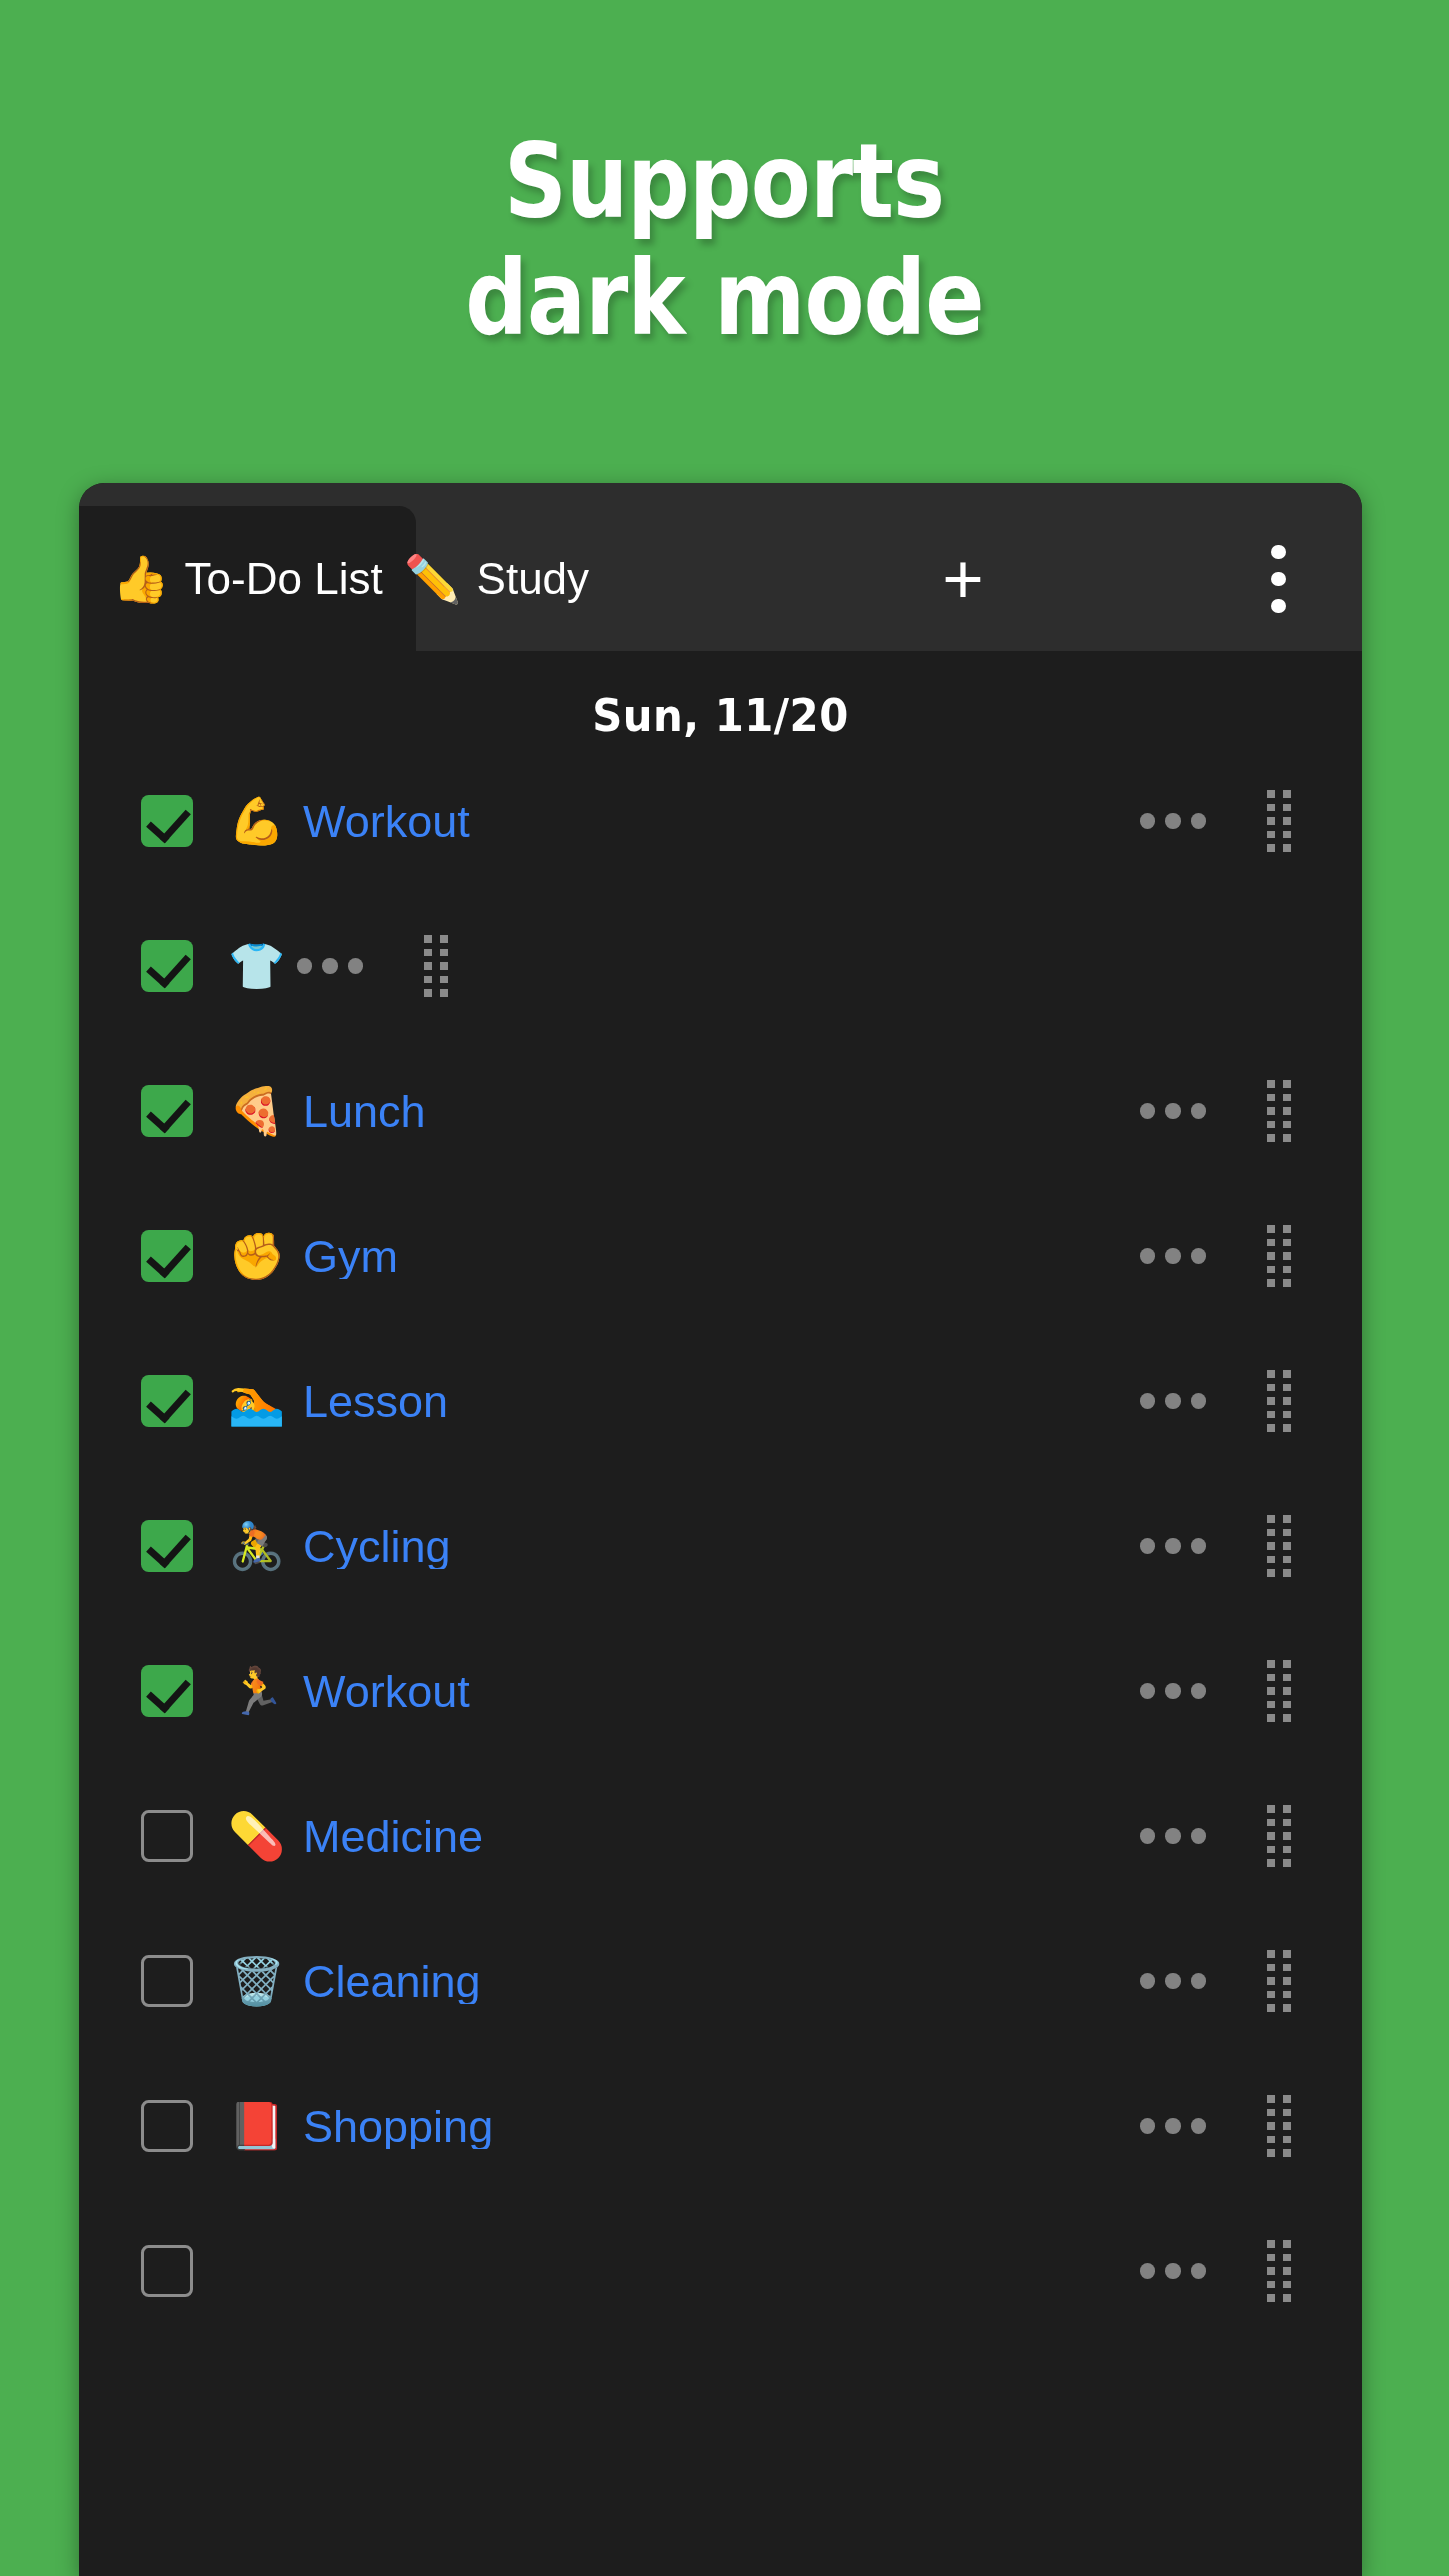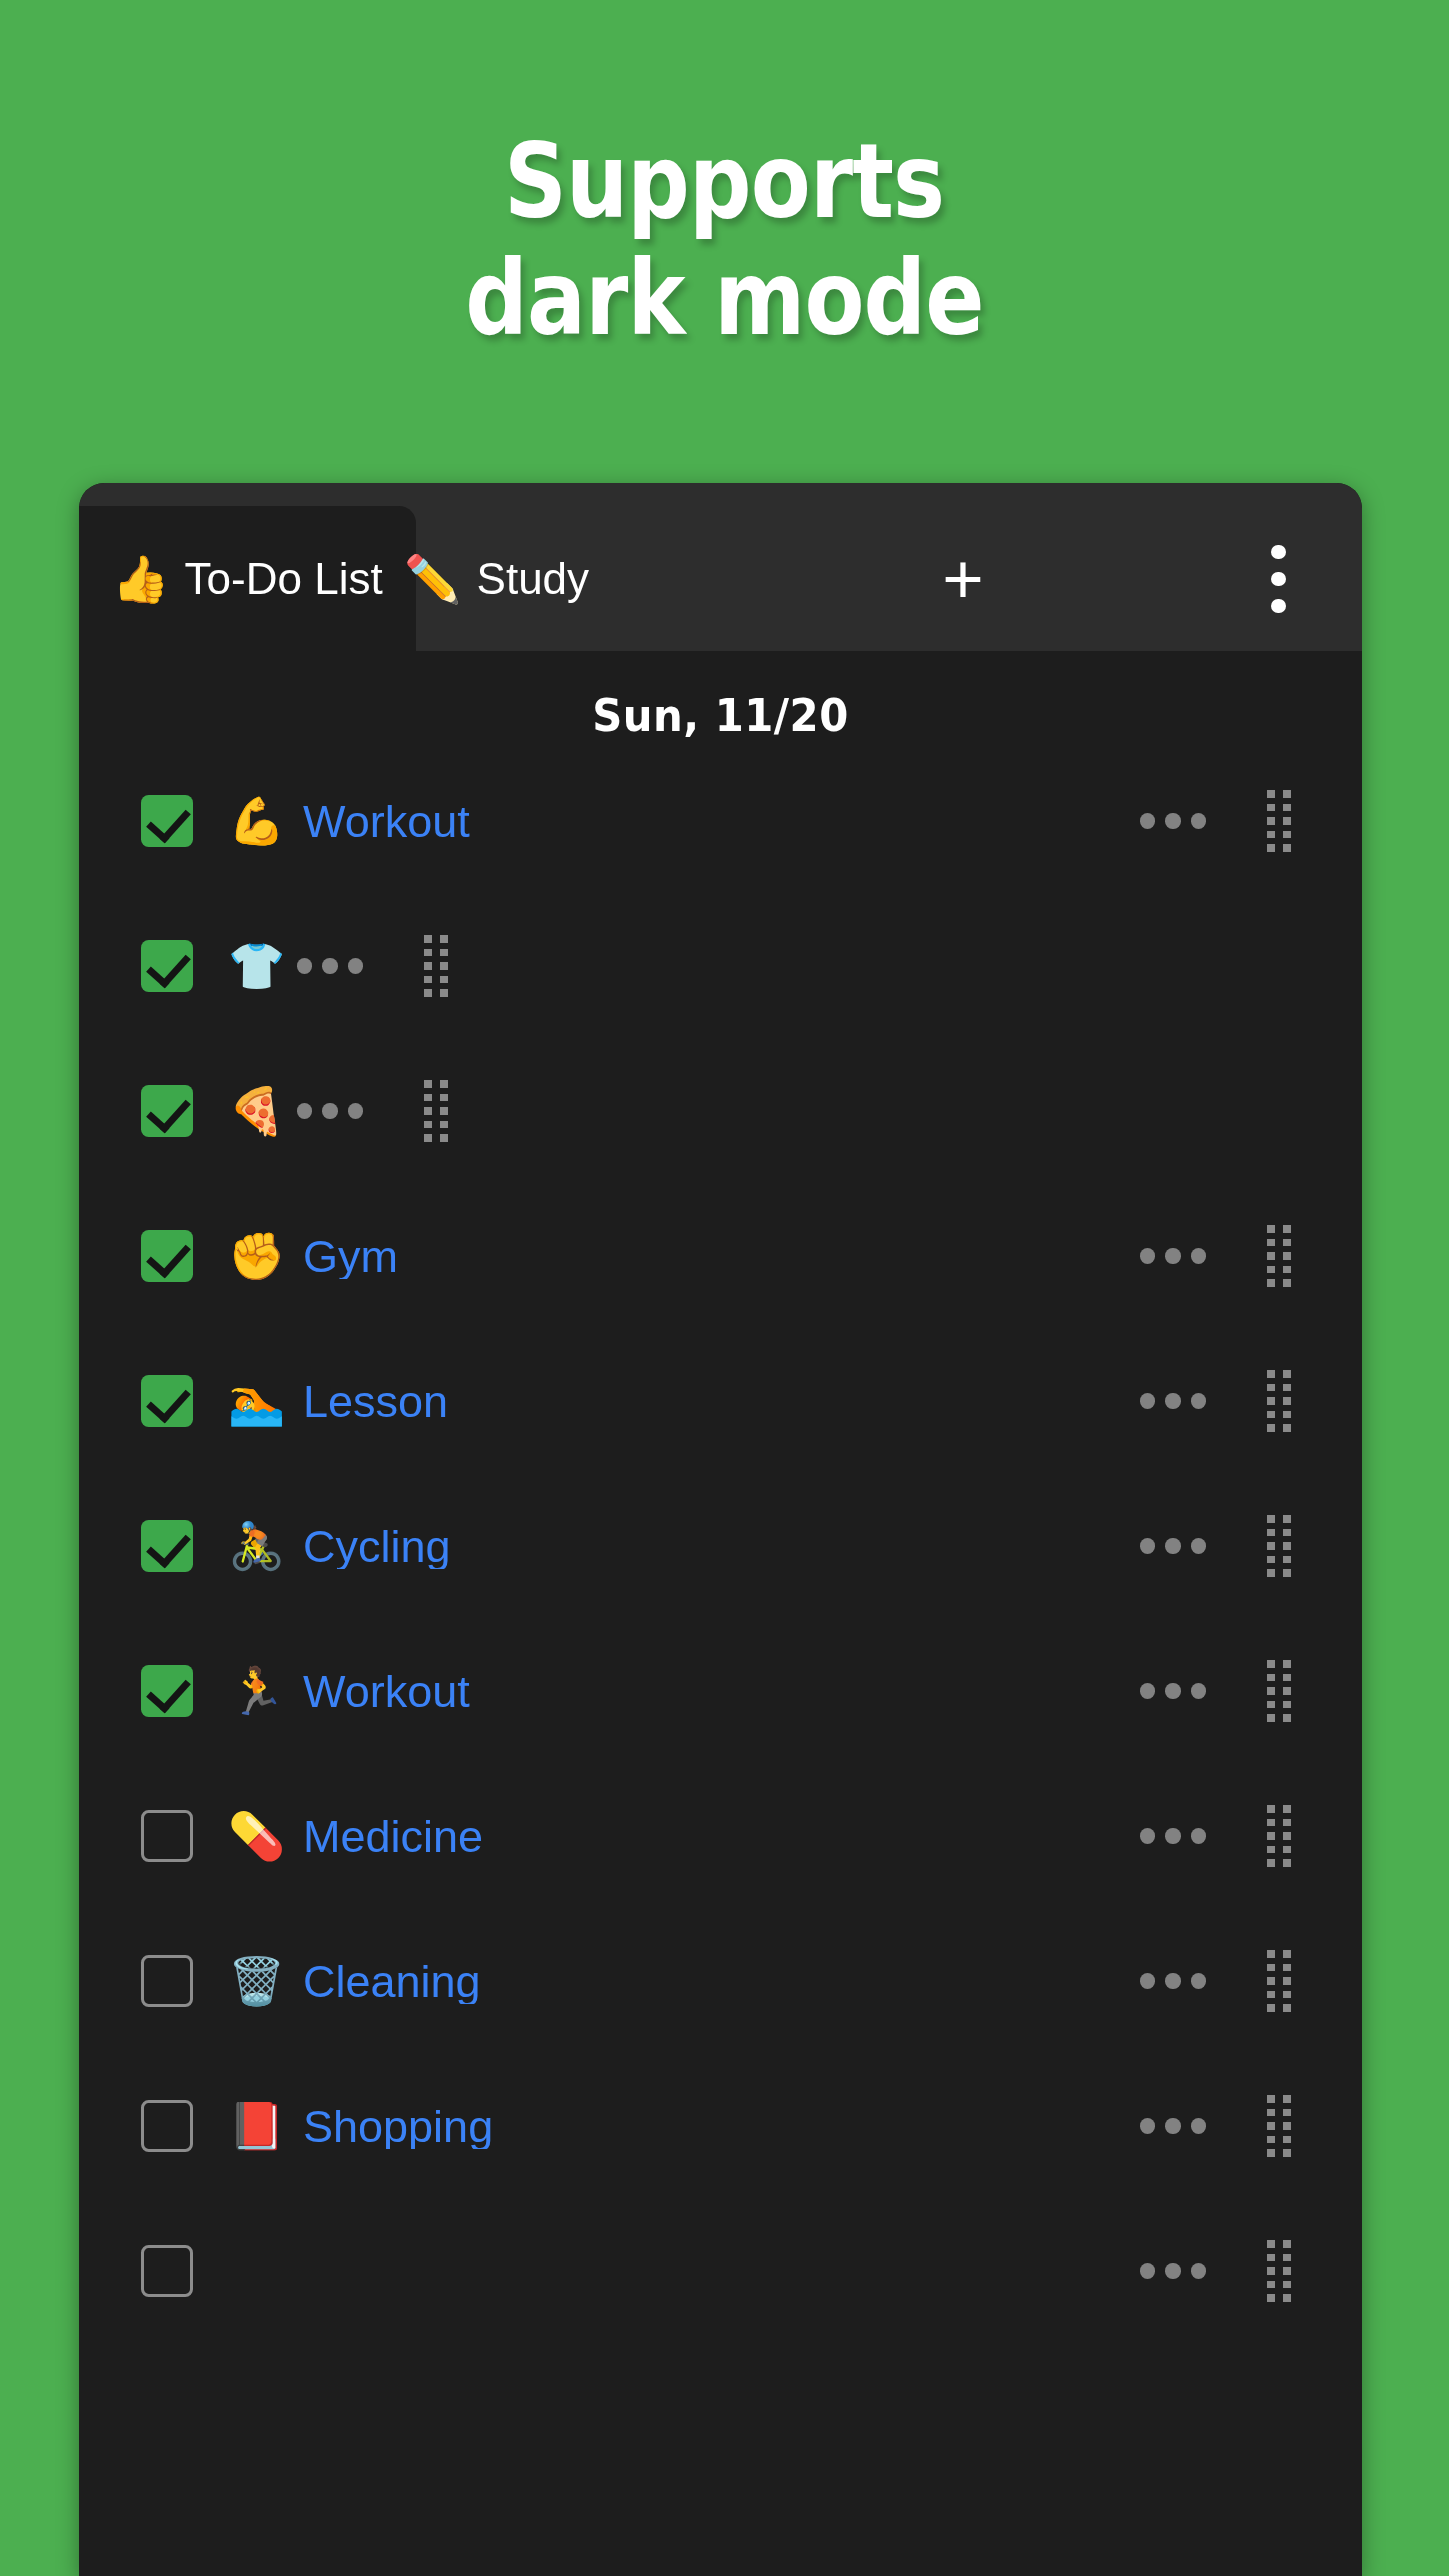--- a/index.html
+++ b/index.html
@@ -330,20 +330,21 @@
           </span>
           <span>
             <i></i>
             <i></i>
           </span>
         </div>
       </div>
       <div class="task">
         <div class="cb checked"></div>
         <div class="t-icon">🍕</div>
+        <div class="t-label">Lunch</div>
         <div class="more">
           <i></i>
           <i></i>
           <i></i>
         </div>
         <div class="drag">
           <span>
             <i></i>
             <i></i>
           </span>

